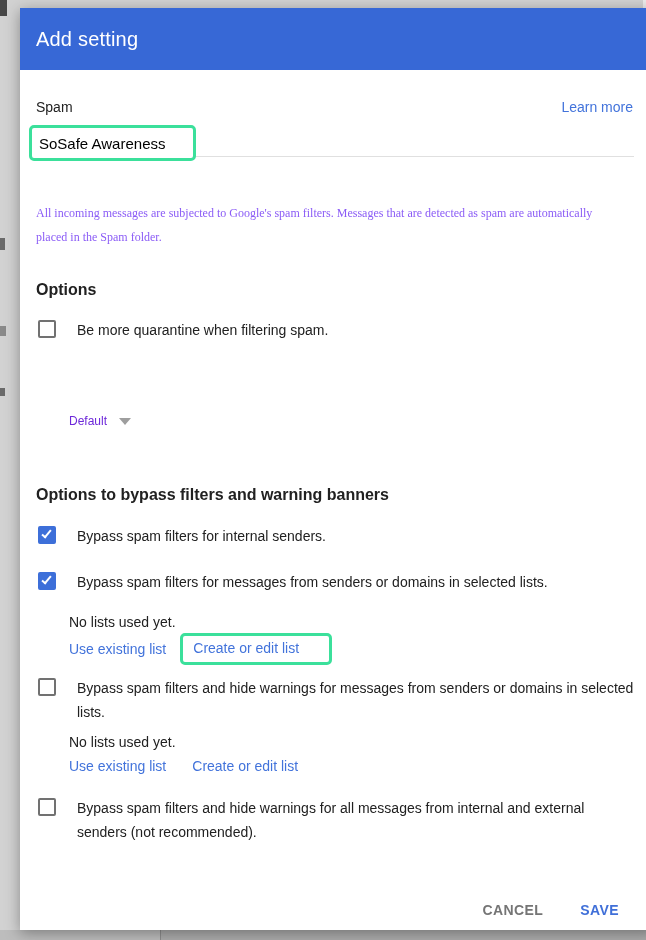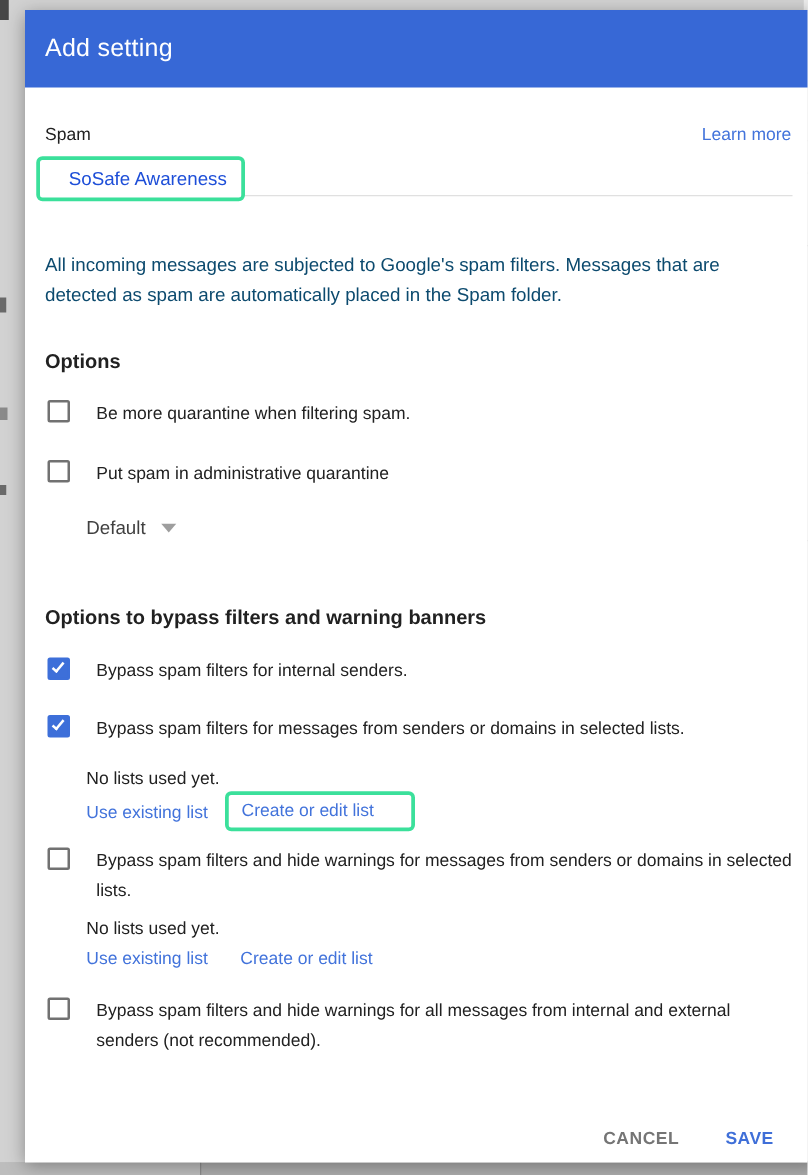--- a/index.html
+++ b/index.html
@@ -48,27 +48,27 @@
 
   .input-underline {
     position:absolute; left:16px; top:148px; width:598px; height:1px; background:#e0e0e0;
   }
   .hl-box-input {
     position:absolute; left:9px; top:117px; width:167px; height:36px;
     border:3px solid #3be09b; border-radius:5px; background:#ffffff;
     display:flex; align-items:center;
   }
   .input-value {
-    padding-left:23px; font-size:15px; color:#1d4ed8; white-space:nowrap;
+    padding-left:7px; font-size:15px; color:#000000; white-space:nowrap;
   }
 
   
   .description {
     position:absolute; left:16px; top:193px; width:586px;
-    font-size:15px; line-height:24px; color:#0c4a6e;
+    font-size:12px; line-height:24px; color:#8b5cf6;font-family:Liberation Serif, serif;
   }
 
   .section-heading {
     position:absolute; left:16px;
     font-size:16px; font-weight:700; color:#212121;
   }
 
   
   .cb-row { position:absolute; left:18px; display:flex; align-items:flex-start; }
   .cb {
@@ -85,21 +85,21 @@
     margin-left:21px; font-size:14px; line-height:24px; color:#212121; margin-top:-2px;
   }
   .cb-label.w558 { width:558px; }
   .cb-label.w524 { width:524px; }
 
   
   .dropdown {
     position:absolute; left:49px; top:406px;
     display:inline-flex; align-items:center; cursor:pointer;
   }
-  .dropdown-value { font-size:15px; color:#404040; }
+  .dropdown-value { font-size:12px; color:#6d28d9; }
   .caret {
     margin-left:12px; width:0; height:0;
     border-left:6px solid transparent; border-right:6px solid transparent;
     border-top:7px solid #9e9e9e;
   }
 
   
   .sub-status { position:absolute; left:49px; font-size:14px; color:#212121; }
   .links-row { position:absolute; left:49px; display:flex; align-items:center; font-size:14px; }
   .hl-box-link {
@@ -157,24 +157,20 @@
 
   <div class="description">All incoming messages are subjected to Google's spam filters. Messages that are detected as spam are automatically placed in the Spam folder.</div>
 
   <div class="section-heading" style="top:273px;">Options</div>
 
   <div class="cb-row" style="top:312px;">
     <span class="cb"></span>
     <span class="cb-label">Be more quarantine when filtering spam.</span>
   </div>
 
-  <div class="cb-row" style="top:360px;">
-    <span class="cb"></span>
-    <span class="cb-label">Put spam in administrative quarantine</span>
-  </div>
 
   <div class="dropdown">
     <span class="dropdown-value">Default</span>
     <span class="caret"></span>
   </div>
 
   <div class="section-heading" style="top:478px;">Options to bypass filters and warning banners</div>
 
   <div class="cb-row" style="top:518px;">
     <span class="cb checked">

